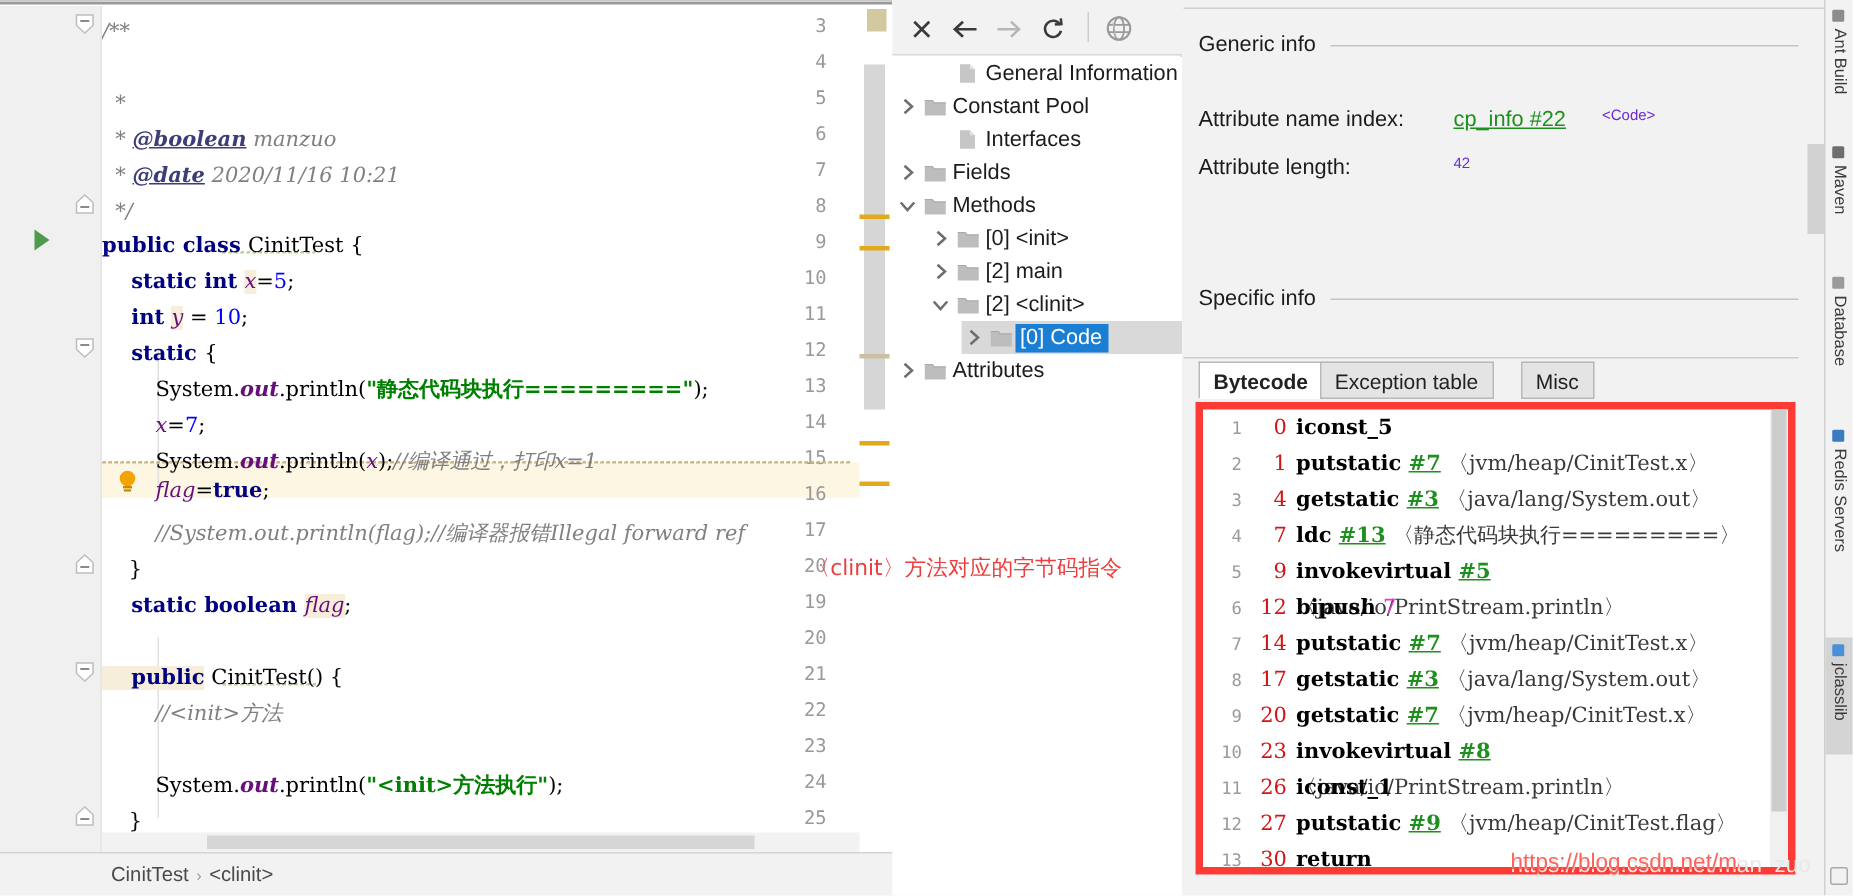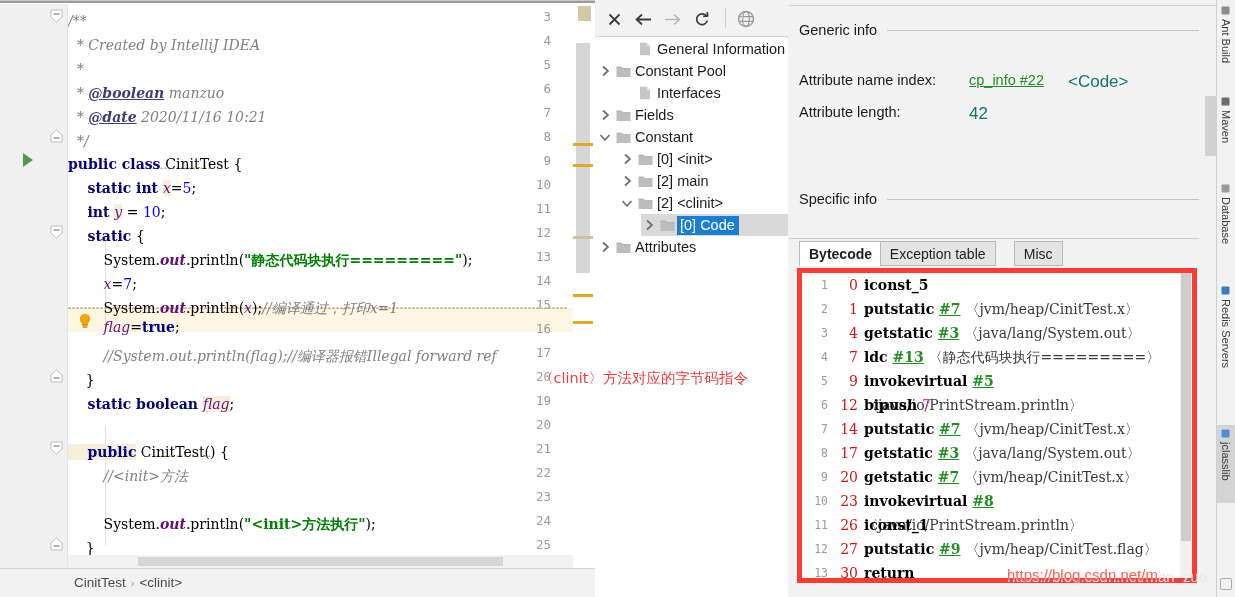--- a/index.html
+++ b/index.html
@@ -273,22 +273,22 @@
     color: #1c1c1c;
   }
   .kv-link {
     position: absolute;
     font-size: 14.5px;
     color: #1f8f1f;
     text-decoration: underline;
   }
   .kv-val-red {
     position: absolute;
-    font-size: 17px;
-    color: #0f766e;
+    font-size: 10px;
+    color: #6d28d9;
   }
 
   
   #tabs {
     position: absolute;
     left: 10px; top: 235px;
     width: 400px; height: 25px;
   }
   #tab-baseline {
     position: absolute;
@@ -535,21 +535,20 @@
 
     <div class="indent-guide" style="left:105px; top:232px; height:96px;"></div>
     <div class="indent-guide" style="left:105px; top:424px; height:120px;"></div>
 
     <div class="squiggle" style="left:148px; top:165px; width:62px;"></div>
     <div class="squiggle" style="left:148px; top:453px; width:64px;"></div>
     <div class="warn-underline" style="left:68px; top:305px; width:500px;"></div>
 
     <div class="code-area">
       <div class="cline" style="top:5px;"><span class="cmt">/**</span></div>
-      <div class="cline" style="top:29px;"><span class="cmt">  * Created by IntelliJ IDEA</span></div>
       <div class="cline" style="top:53px;"><span class="cmt">  *</span></div>
       <div class="cline" style="top:77px;"><span class="cmt">  * </span><span class="tagdoc">@boolean</span><span class="cmt"> manzuo</span></div>
       <div class="cline" style="top:101px;"><span class="cmt">  * </span><span class="tagdoc">@date</span><span class="cmt"> 2020/11/16 10:21</span></div>
       <div class="cline" style="top:125px;"><span class="cmt">  */</span></div>
       <div class="cline" style="top:148px;"><span class="kw">public class </span><span class="cls">CinitTest {</span></div>
       <div class="cline" style="top:172px;"><span class="kw">    static int </span><span class="fld hl">x</span><span>=</span><span class="num">5</span><span>;</span></div>
       <div class="cline" style="top:196px;"><span class="kw">    int </span><span class="fld hl">y</span><span> = </span><span class="num">10</span><span>;</span></div>
       <div class="cline" style="top:220px;"><span class="kw">    static </span><span>{</span></div>
       <div class="cline" style="top:244px;"><span>        System.</span><span class="outfld">out</span><span>.println(</span><span class="str">"静态代码块执行========="</span><span>);</span></div>
       <div class="cline" style="top:268px;"><span>        </span><span class="fld">x</span><span>=</span><span class="num">7</span><span>;</span></div>
@@ -673,21 +672,21 @@
             <svg width="12" height="9" viewBox="0 0 12 9">
               <path d="M1.5 2 L6 7 L10.5 2" stroke="#6e6e6e" stroke-width="1.7" fill="none"></path>
             </svg>
           </span>
           <span class="ticon">
             <svg width="15" height="13" viewBox="0 0 15 13">
               <path d="M0.5 2 H5.5 L6.8 3.6 H14.5 V12 H0.5 Z" fill="#bdbdbd"></path>
               <path d="M0.5 2 H5.5 L6.8 3.6 H14.5" fill="none" stroke="#a9a9a9" stroke-width="0.8"></path>
             </svg>
           </span>
-          <span class="tlabel">Constant</span>
+          <span class="tlabel">Methods</span>
         </div>
         <div class="tnode" style="top: 110px; left: 24px;">
           <span class="arrow">
             <svg width="9" height="12" viewBox="0 0 9 12">
               <path d="M2 1.5 L7 6 L2 10.5" stroke="#6e6e6e" stroke-width="1.7" fill="none"></path>
             </svg>
           </span>
           <span class="ticon">
             <svg width="15" height="13" viewBox="0 0 15 13">
               <path d="M0.5 2 H5.5 L6.8 3.6 H14.5 V12 H0.5 Z" fill="#bdbdbd"></path>

